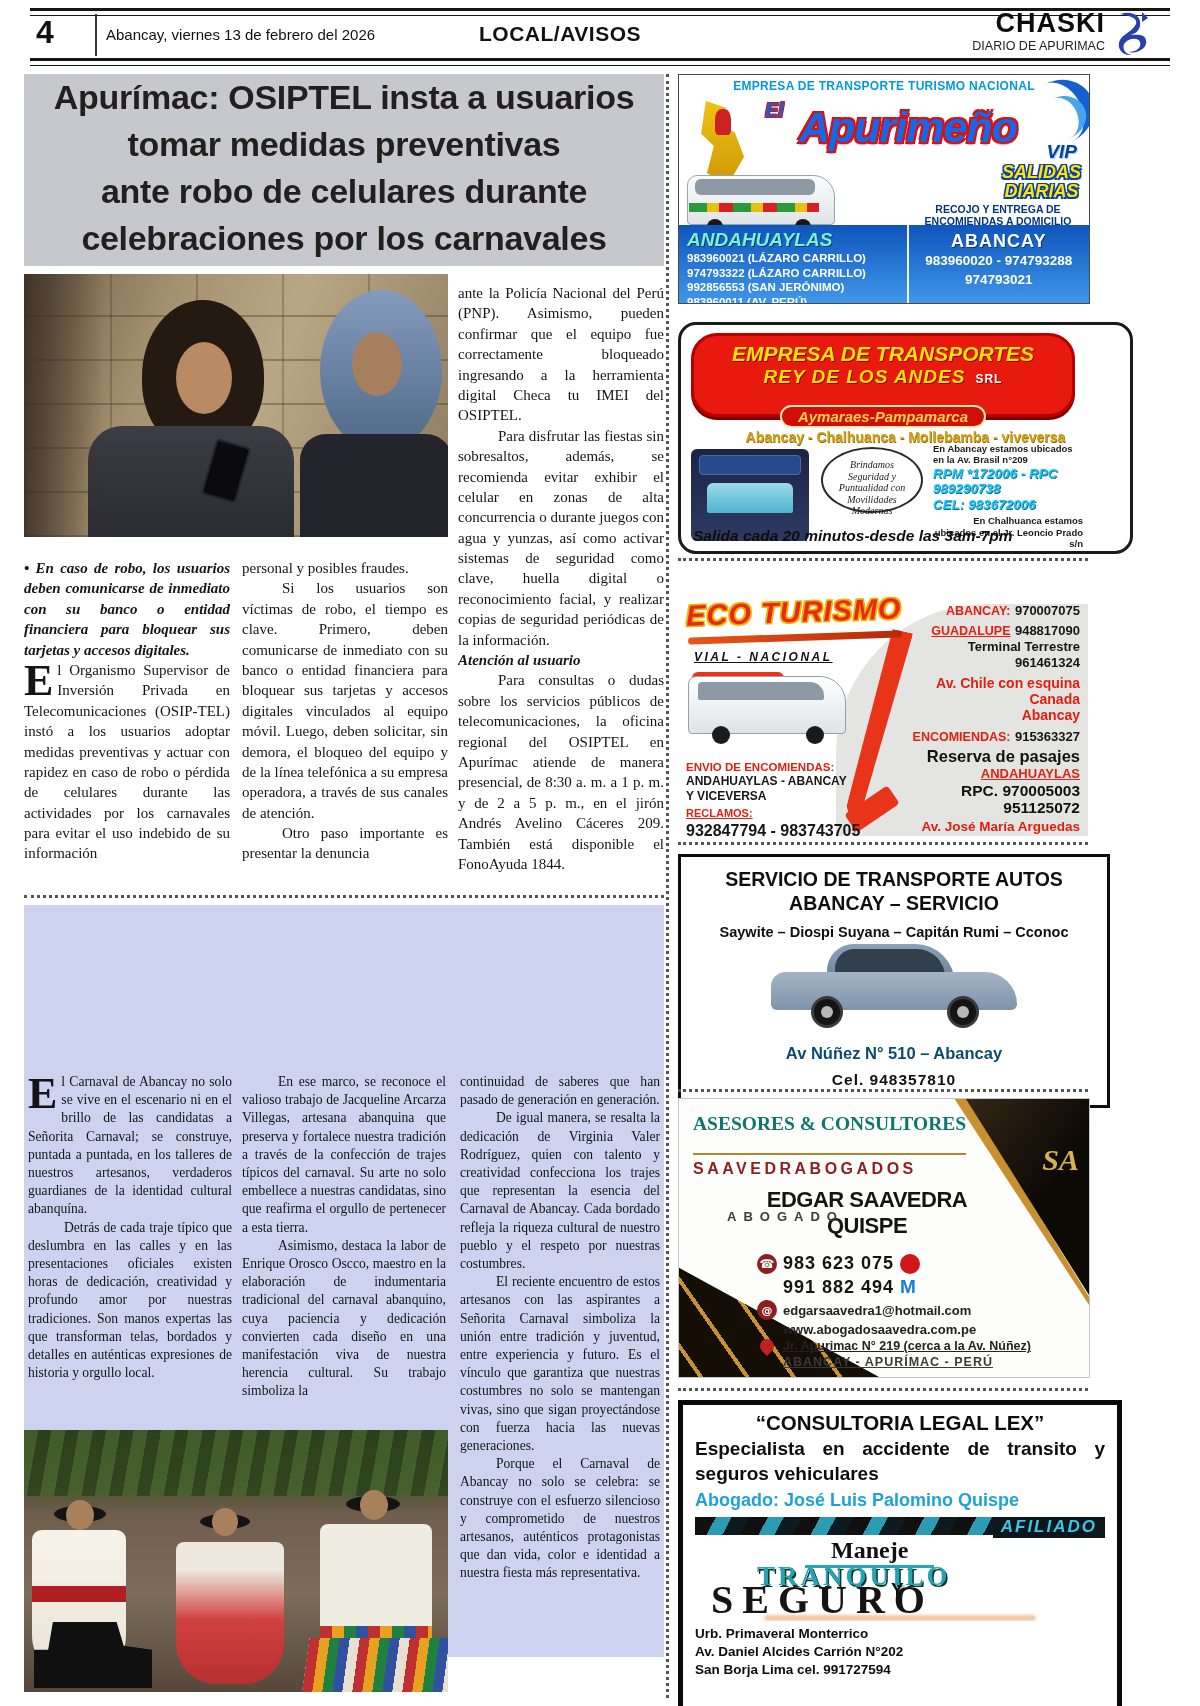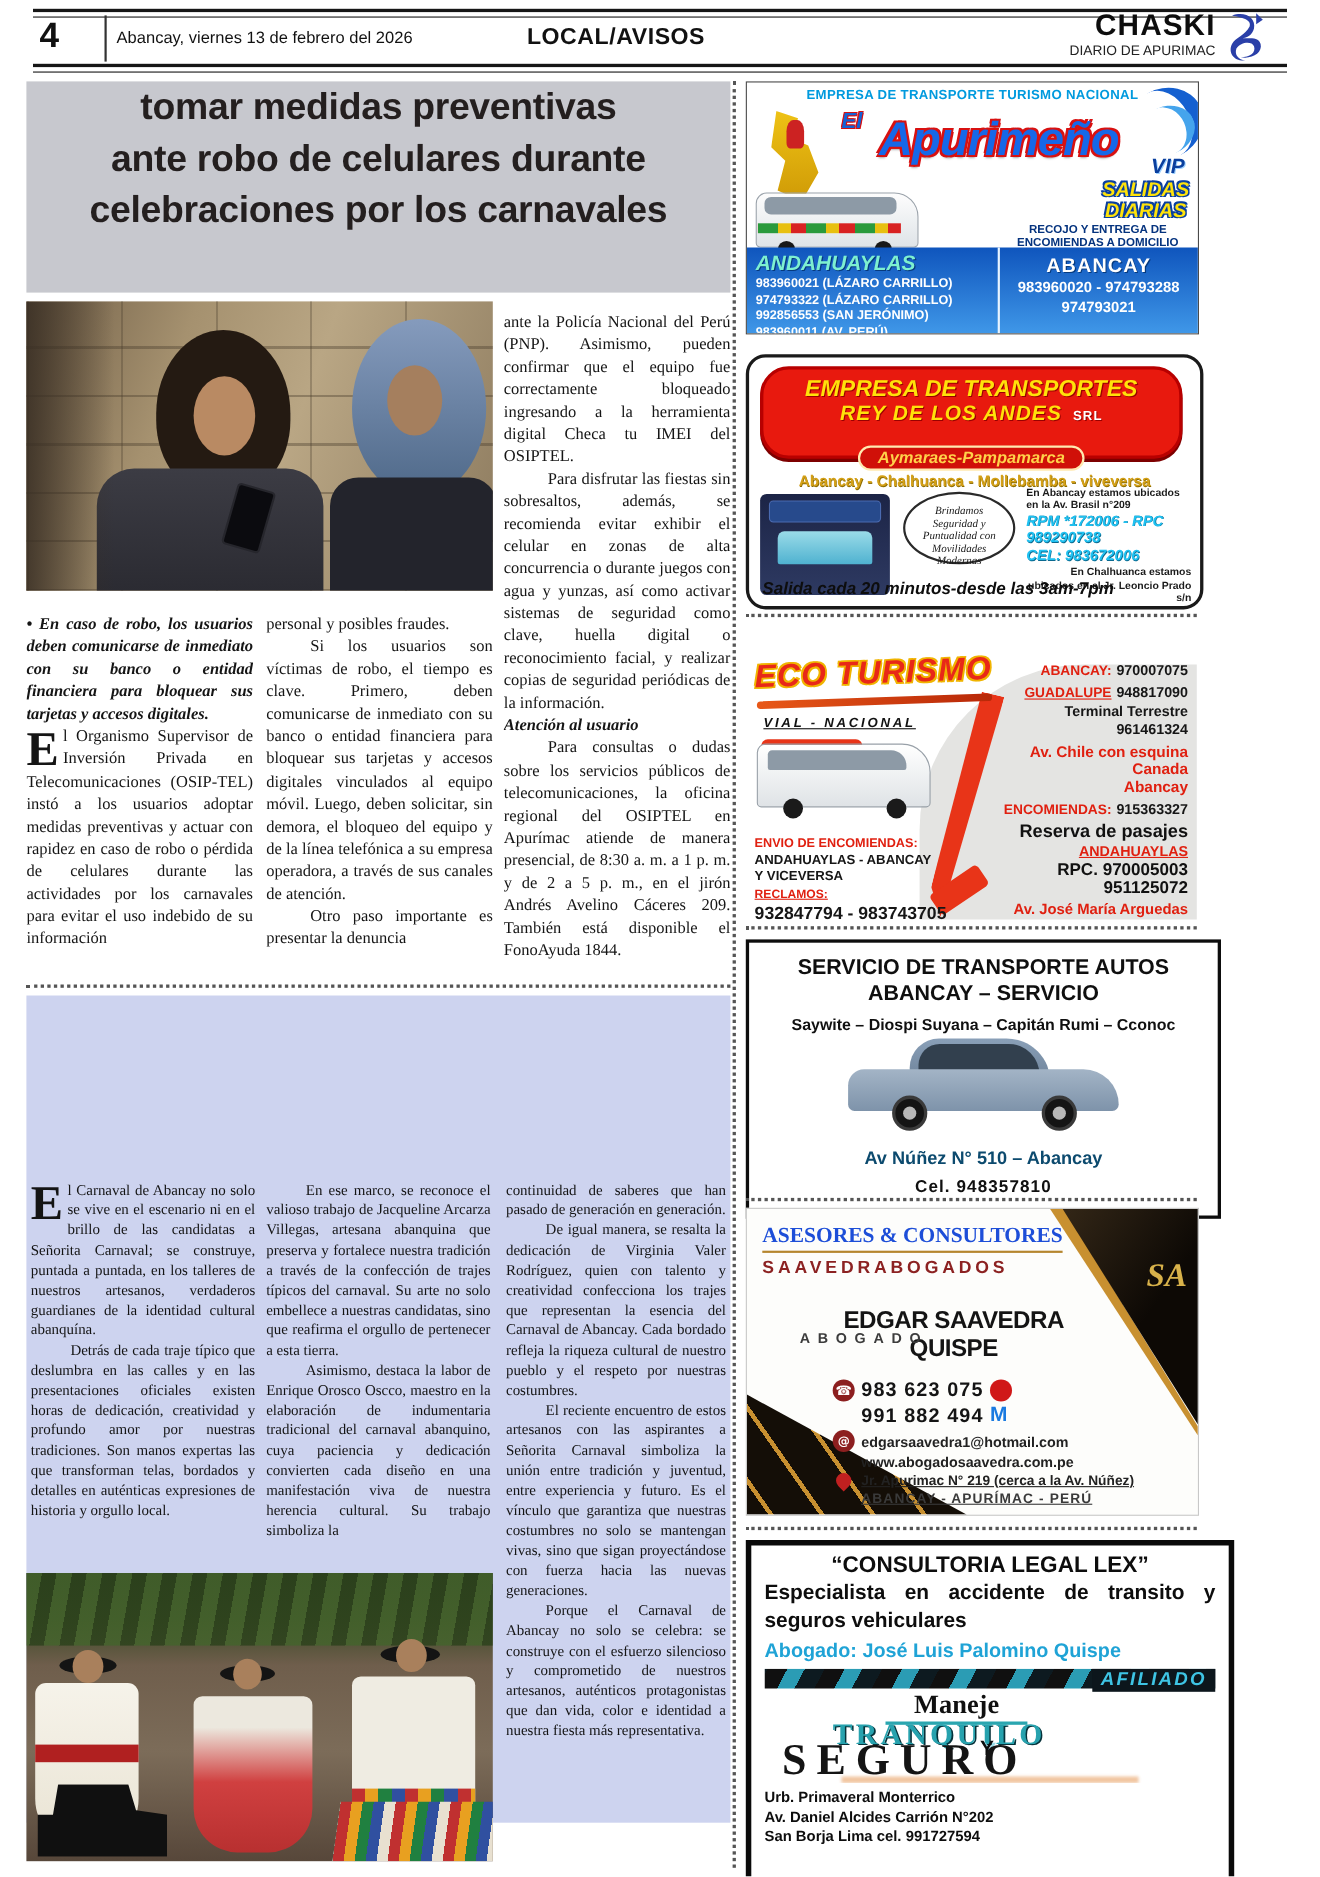--- a/index.html
+++ b/index.html
@@ -112,21 +112,21 @@
   .ap-band{position:absolute;left:0;bottom:0;width:100%;height:78px;display:flex;
            background:linear-gradient(180deg,#0f55bd,#3f97e8);}
   .ap-band-l{width:56%;padding:4px 8px;border-right:2px solid #e8f4ff;}
   .ap-band-r{width:44%;padding:6px 8px;text-align:center;}
   .ap-city{font:italic bold 19px "Liberation Sans",sans-serif;color:#7df0d0;text-shadow:1px 1px 0 #063a7e;}
   .ap-line{font:bold 11.5px/1.28 "Liberation Sans",sans-serif;color:#fff;}
   .ap-city2{font:bold 18px "Liberation Sans",sans-serif;color:#fff;text-shadow:1px 1px 0 #063a7e;letter-spacing:1px;}
   .ap-num2{font:bold 13.5px/1.4 "Liberation Sans",sans-serif;color:#fff;}
 
   
-  .ad-rey{top:322px;height:226px;background:#fff;border:3px solid #1a1a1a;border-radius:18px;overflow:hidden;}
+  .ad-rey{top:322px;height:226px;background:#fff;border:3px solid #1a1a1a;border-radius:18px;overflow:hidden;padding-left:39px;}
   .rey-banner{position:absolute;left:10px;top:8px;width:384px;height:84px;background:#e8190e;border:3px solid #b80000;
               border-radius:26px;text-align:center;box-shadow:0 3px 0 #7e0000;}
   .rey-t1{font:italic bold 21px "Liberation Sans",sans-serif;color:#ffe20a;margin-top:6px;text-shadow:1px 1px 0 #900;}
   .rey-t2{font:italic bold 19px "Liberation Sans",sans-serif;color:#ffe20a;text-shadow:1px 1px 0 #900;letter-spacing:1px;}
   .rey-srl{font:bold 12px "Liberation Sans",sans-serif;color:#fff;margin-left:10px;letter-spacing:1px;}
   .rey-pill{position:absolute;left:50%;bottom:-14px;transform:translateX(-50%);background:#d01008;border:2px solid #ffe9b0;
             border-radius:16px;padding:1px 16px;font:italic bold 15px "Liberation Sans",sans-serif;color:#ffd24a;white-space:nowrap;}
   .rey-route{position:absolute;left:0;top:104px;width:100%;text-align:center;
              font:bold 14px "Liberation Sans",sans-serif;color:#d4a017;text-shadow:.5px .5px 0 #8a6a00;}
   .rey-bus{position:absolute;left:10px;top:124px;width:118px;height:92px;background:linear-gradient(#1c2446,#2e3a62);border-radius:6px;}
@@ -190,21 +190,21 @@
   .ad-sv{top:1098px;height:278px;background:#fdfdfb;border:1px solid #c8c8c8;overflow:hidden;}
   .sv-tri-tr{position:absolute;right:0;top:0;width:150px;height:196px;
              background:linear-gradient(125deg,#3a2c1a,#0d0905 60%);clip-path:polygon(100% 0,100% 100%,18% 0);}
   .sv-tri-tr2{position:absolute;right:0;top:0;width:160px;height:206px;background:#c89030;
               clip-path:polygon(100% 96%,100% 100%,16% 0,24% 0);}
   .sv-sa{position:absolute;right:10px;top:44px;font:italic bold 30px "Liberation Serif",serif;color:#d8b24a;}
   .sv-tri-bl{position:absolute;left:0;bottom:0;width:200px;height:140px;
              background:repeating-linear-gradient(55deg,#140e07 0 16px,#c89030 16px 20px,#140e07 20px 38px);
              clip-path:polygon(0 100%,0 22%,100% 100%);}
   .sv-head{position:absolute;left:14px;top:14px;}
-  .sv-l1{display:inline-block;font:bold 19.5px "Liberation Serif",serif;color:#1d4ed8;border-bottom:2px solid #b5862e;padding-bottom:2px;}
+  .sv-l1{display:inline-block;font:bold 19.5px "Liberation Serif",serif;color:#0f766e;border-bottom:2px solid #b5862e;padding-bottom:18px;}
   .sv-l2{font:bold 16px "Liberation Sans",sans-serif;color:#8c2222;letter-spacing:3.5px;margin-top:5px;}
   .sv-name{position:absolute;left:48px;top:88px;width:280px;text-align:center;
            font:bold 22px "Liberation Sans",sans-serif;color:#141414;letter-spacing:-.5px;}
   .sv-role{position:absolute;left:48px;top:110px;width:280px;text-align:left;
            font:bold 13px "Liberation Sans",sans-serif;color:#3c3c3c;letter-spacing:7px;}
   .sv-contacts{position:absolute;left:78px;top:152px;width:300px;z-index:3;}
   .sv-row{display:flex;align-items:center;gap:6px;margin-top:2px;}
   .sv-tel{font:bold 18px "Liberation Sans",sans-serif;color:#141414;letter-spacing:1px;}
   .sv-small{font:bold 13px "Liberation Sans",sans-serif;color:#222;}
   .sv-tiny{font:bold 12.5px "Liberation Sans",sans-serif;color:#222;text-decoration:underline;}
@@ -252,20 +252,21 @@
     <div class="brand-sub">DIARIO DE APURIMAC</div>
   </div>
   <svg class="chaski-logo" viewBox="0 0 40 46">
     <path d="M8 4 C20 0 30 6 28 16 C26 24 18 26 14 24 C22 26 32 22 34 30 C36 38 26 44 16 42 C24 42 30 38 28 32 C26 27 16 28 12 34 C10 40 14 44 20 45 C10 46 4 38 8 30 C11 24 20 22 24 14 C26 8 18 6 8 4 Z" fill="#2a3fa8"></path>
     <path d="M30 2 L36 8 L30 12 Z" fill="#2a3fa8"></path>
   </svg>
   <div class="rule" style="top:58px"></div>
 
   <div class="art1">
     <div class="headline-box">
+      <div>Apurímac: OSIPTEL insta a usuarios</div>
       <div>tomar medidas preventivas</div>
       <div>ante robo de celulares durante</div>
       <div>celebraciones por los carnavales</div>
     </div>
 
     <div class="photo1">
       <div class="p1-hair"></div>
       <div class="p1-face"></div>
       <div class="p1-body"></div>
       <div class="p1-phone"></div>

